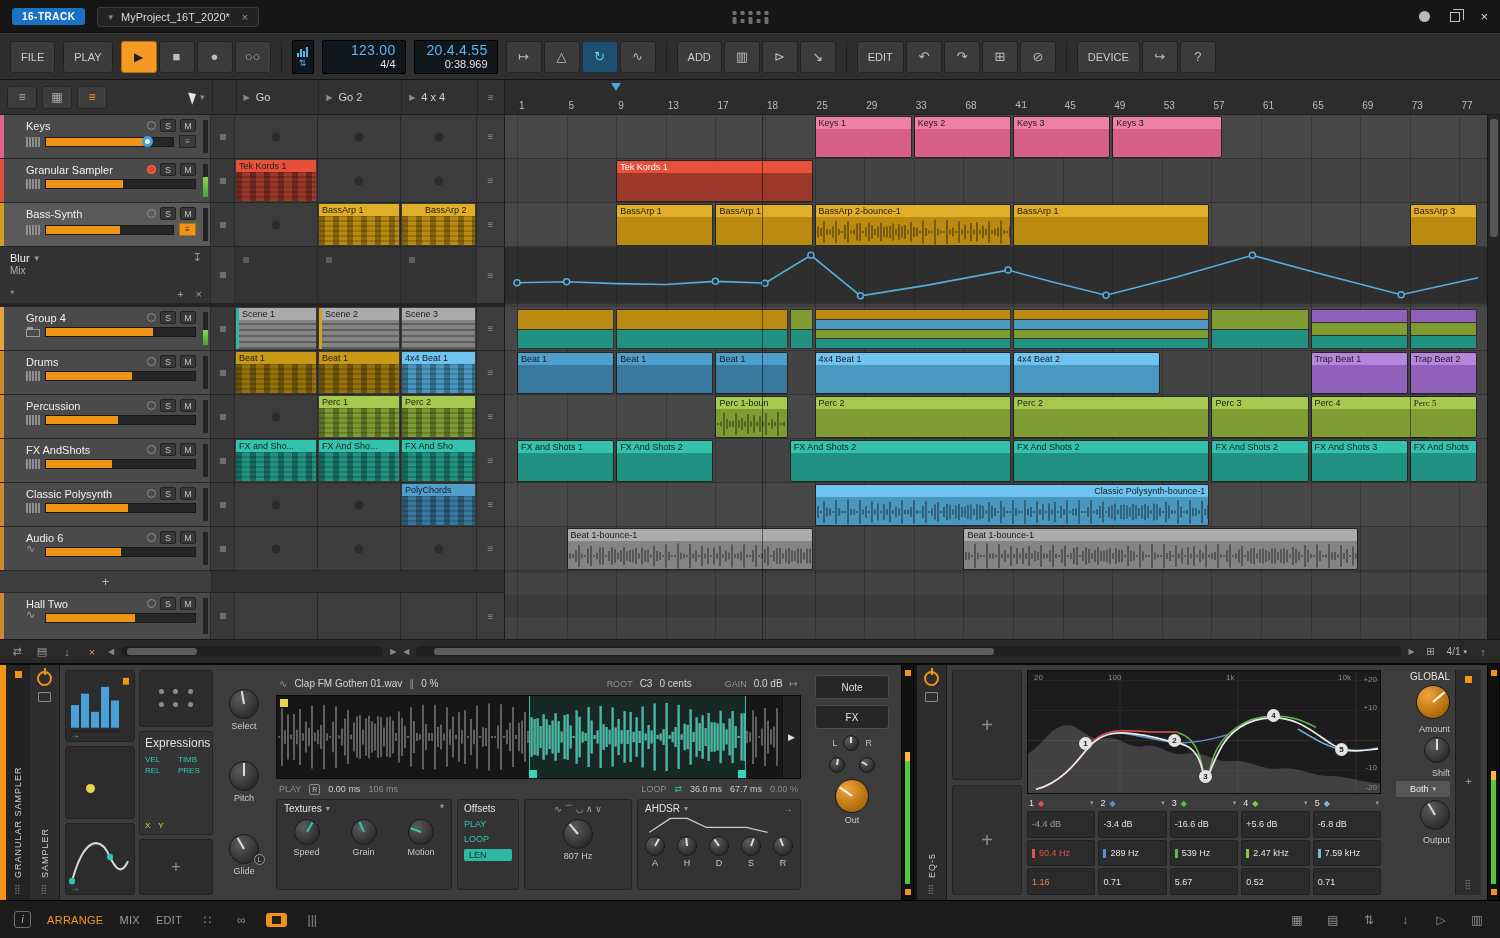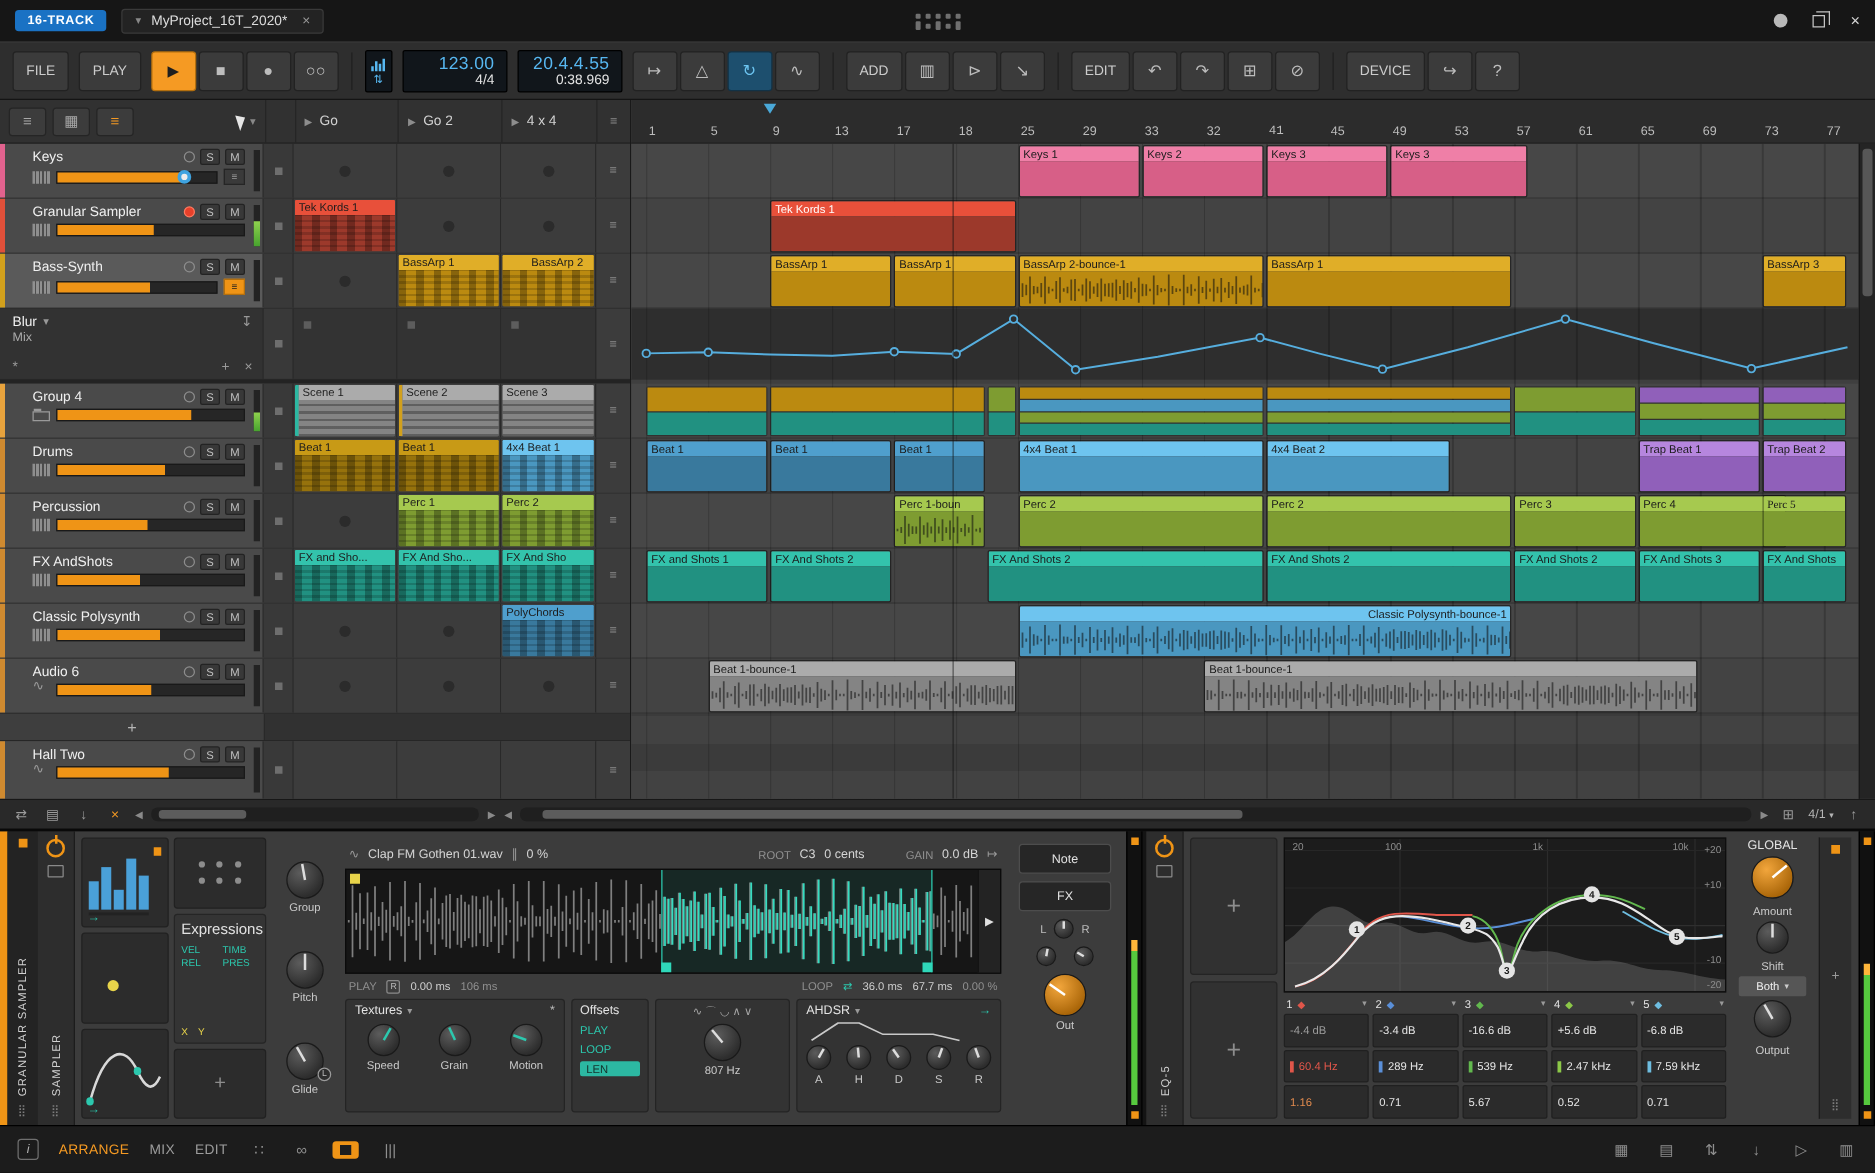--- a/index.html
+++ b/index.html
@@ -213,21 +213,21 @@
 #eq-graph svg{position:absolute;inset:0;width:100%;height:100%}
 .gl{position:absolute;font-size:8px;color:#8d8d8d}
 .eqbadge{position:absolute;width:13px;height:13px;margin:-7px 0 0 -7px;border-radius:50%;background:#e4e4e4;color:#191919;font-size:8px;display:flex;align-items:center;justify-content:center;font-weight:bold}
 #eq-bands{display:flex;gap:3px;flex:1}
 .eqcol{flex:1;display:flex;flex-direction:column;gap:2px;min-width:0}
 .eqsel{display:flex;align-items:center;gap:4px;font-size:9px;color:#e2e2e2;height:12px;padding:0 2px}
 .eqsel .caret{color:#9a9a9a;font-size:7px;margin-left:auto}
 .eqcell{background:#2b2b2b;border:1px solid #202020;border-radius:2px;font-size:9px;color:#e4e4e4;display:flex;align-items:center;gap:4px;padding:0 4px;flex:1;white-space:nowrap;overflow:hidden}
 .eqcell.dim{color:#9c9c9c}
 .eqcell i{width:3px;height:9px;display:inline-block;flex:none}
-.globcol{width:64px;display:flex;flex-direction:column;align-items:center;gap:3px;padding:1px 0;flex:none}
+.globcol{width:64px;display:flex;flex-direction:column;align-items:flex-end;gap:3px;padding:1px 0;flex:none}
 .globcol .gt{font-size:10px;color:#e3e3e3}
 .modebox{width:54px;height:16px;background:#565656;border-radius:2px;color:#f0f0f0;font-size:9px;display:flex;align-items:center;justify-content:center;gap:4px}
 .modebox .caret{font-size:7px;color:#ccc}
 .addcol{width:26px;background:#2d2d2d;display:flex;flex-direction:column;align-items:center;justify-content:space-between;padding:6px 0;border-left:1px solid #1c1c1c;flex:none;color:#9a9a9a}
 
 .status{height:38px;background:#1c1c1c;border-top:1px solid #000;display:flex;align-items:center;gap:16px;padding:0 14px;font-size:11px;color:#9c9c9c}
 .status .tabword{letter-spacing:.3px}
 .status .on{color:#f59a23}
 .sicon{min-width:18px;height:16px;display:flex;align-items:center;justify-content:center;font-size:12px;color:#8f8f8f}
 .infobox{width:17px;height:17px;border:1px solid #6f6f6f;border-radius:3px;display:flex;align-items:center;justify-content:center;color:#b5b5b5;font-size:10px;font-style:italic}
@@ -765,21 +765,21 @@
       <div class="ruler" id="ruler">
           <span class="tick" style="left: 14px;">1</span>
           <span class="tick" style="left: 63.6px;">5</span>
           <span class="tick" style="left: 113.2px;">9</span>
           <span class="tick" style="left: 162.8px;">13</span>
           <span class="tick" style="left: 212.4px;">17</span>
           <span class="tick" style="left: 262px;">18</span>
           <span class="tick" style="left: 311.6px;">25</span>
           <span class="tick" style="left: 361.2px;">29</span>
           <span class="tick" style="left: 410.8px;">33</span>
-          <span class="tick" style="left: 460.4px;">32</span>
+          <span class="tick" style="left: 460.4px;">68</span>
           <span class="tick" style="left: 510px; font-family: Liberation Mono, monospace;">41</span>
           <span class="tick" style="left: 559.6px;">45</span>
           <span class="tick" style="left: 609.2px;">49</span>
           <span class="tick" style="left: 658.8px;">53</span>
           <span class="tick" style="left: 708.4px;">57</span>
           <span class="tick" style="left: 758px;">61</span>
           <span class="tick" style="left: 807.6px;">65</span>
           <span class="tick" style="left: 857.2px;">69</span>
           <span class="tick" style="left: 906.8px;">73</span>
           <span class="tick" style="left: 956.4px;">77</span>
@@ -1099,21 +1099,21 @@
           </div>
         </div>
         <div class="modbox">
           <span style="position:absolute;left:50%;top:50%;transform:translate(-50%,-50%);color:#8d8d8d;font-size:16px">+</span>
         </div>
       </div>
 
       <div class="knobcol">
         <div class="kunit">
           <div class="knob k30" style="--a:170deg"></div>
-          <div class="klabel">Group</div>
+          <div class="klabel">Select</div>
         </div>
         <div class="kunit">
           <div class="knob k30" style="--a:180deg"></div>
           <div class="klabel">Pitch</div>
         </div>
         <div class="kunit">
           <div class="knob k30" style="--a:150deg">
               <span class="lbadge">L</span>
             </div>
           <div class="klabel">Glide</div>

